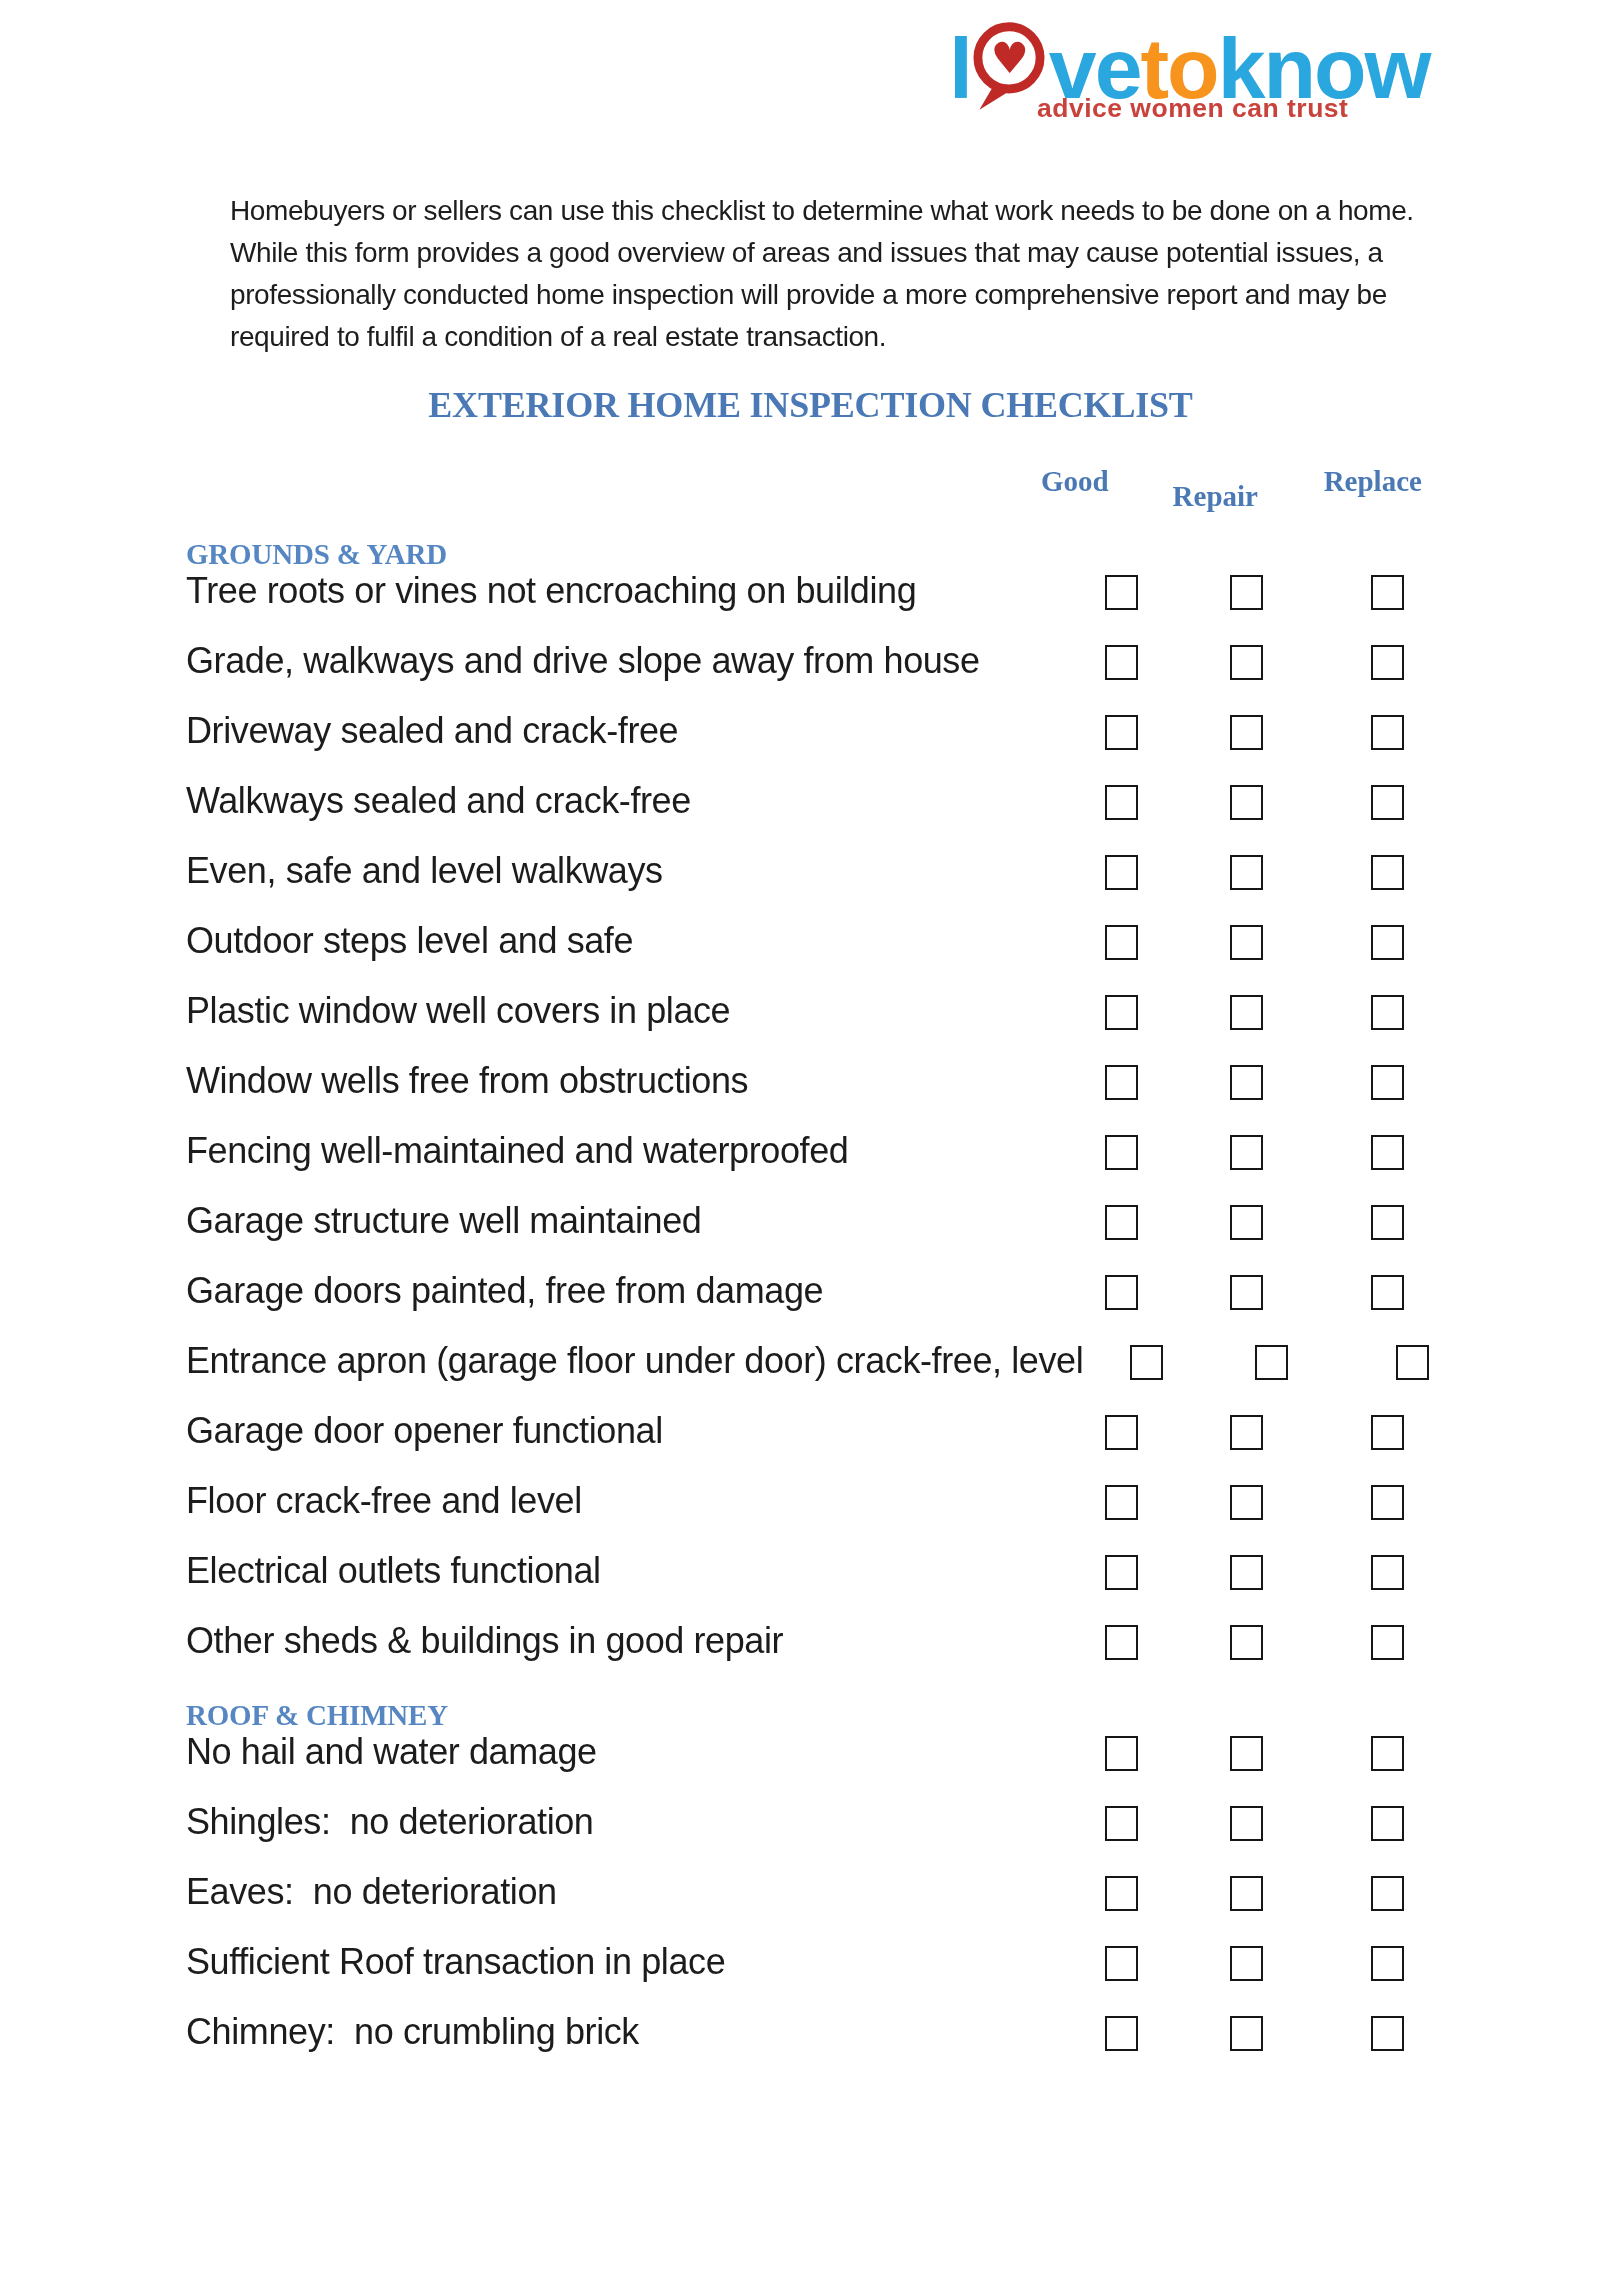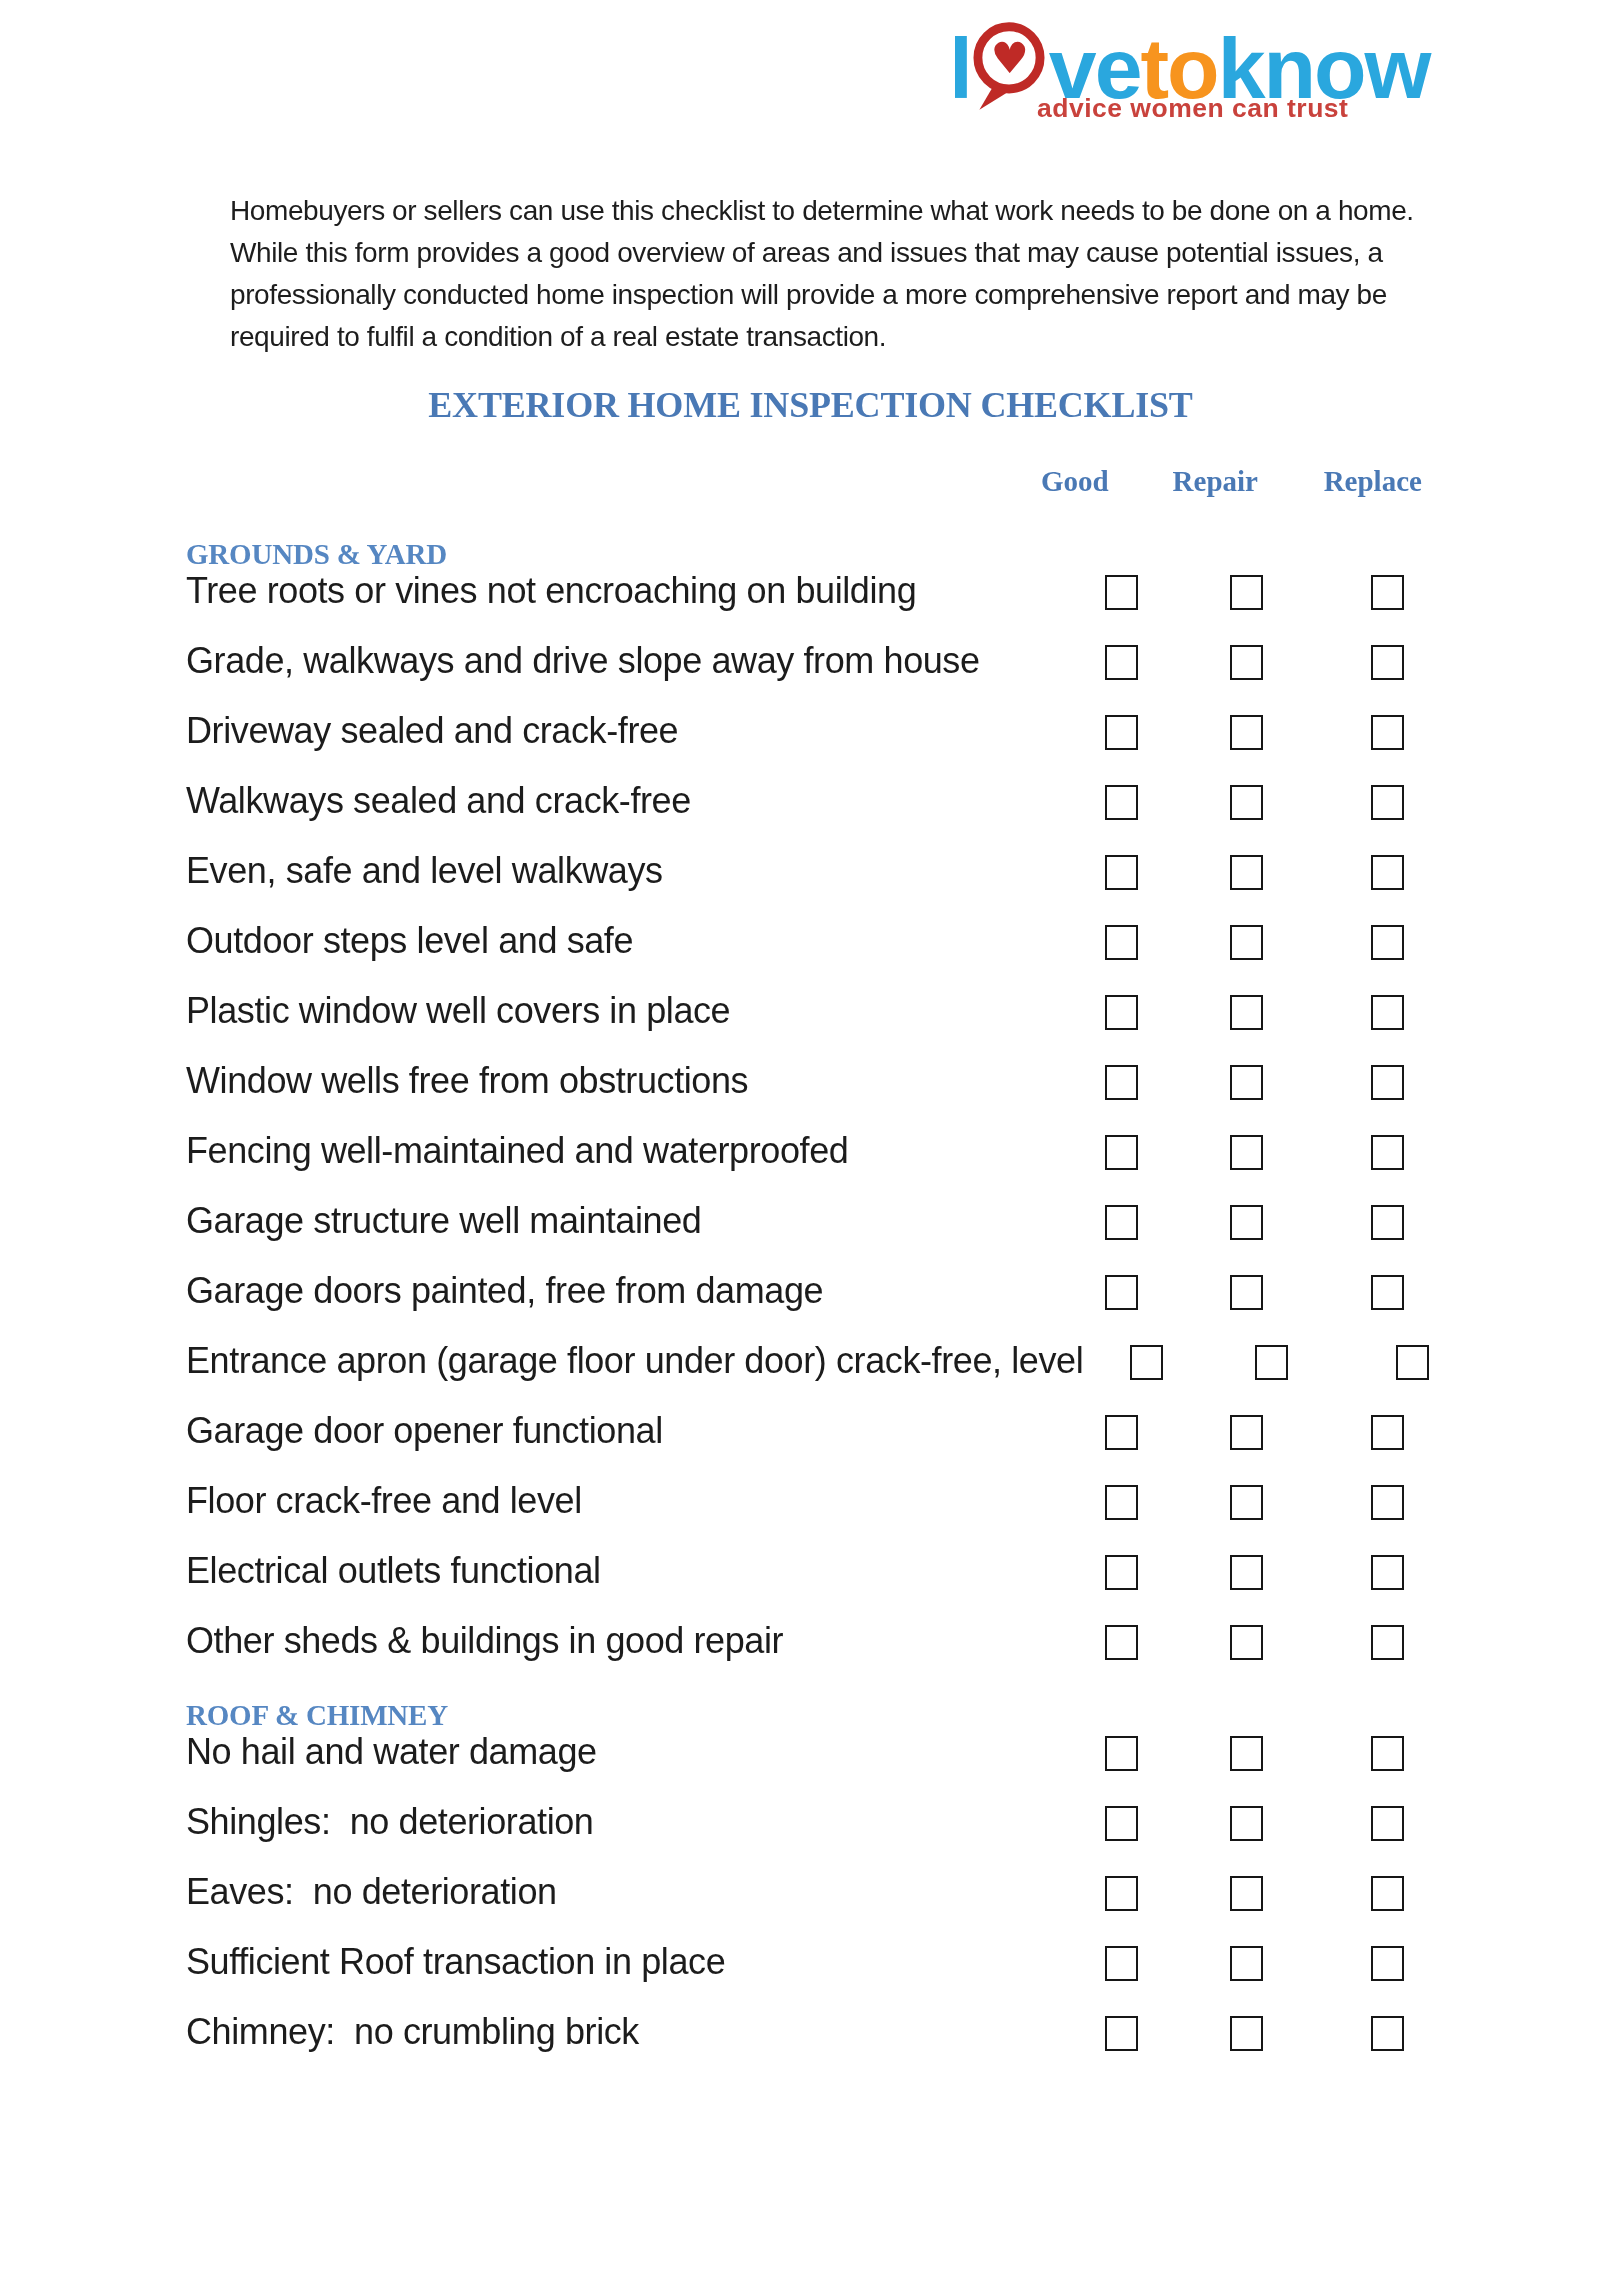--- a/index.html
+++ b/index.html
@@ -56,21 +56,21 @@
     <div class="line">While this form provides a good overview of areas and issues that may cause potential issues, a</div>
     <div class="line">professionally conducted home inspection will provide a more comprehensive report and may be</div>
     <div class="line">required to fulfil a condition of a real estate transaction.</div>
   </div>
 
   <div class="title" style="color: rgb(74, 121, 181);">EXTERIOR HOME INSPECTION CHECKLIST</div>
 
   <div class="cols-header grid">
     <div></div>
     <div class="col-label" style="color: rgb(74, 121, 181);">Good</div>
-    <div class="col-label" style="color: rgb(74, 121, 181);">Repair</div>
+    <div class="col-label" style="color: rgb(74, 121, 181); margin-top: 15px;">Repair</div>
     <div class="col-label" style="color: rgb(74, 121, 181);">Replace</div>
   </div>
 
   <div class="checklist">
     <div class="section">
       <div class="section-heading" style="color: rgb(86, 135, 194);">GROUNDS &amp; YARD</div>
       <div class="rows">
   <div class="row grid">
     <div class="item-label">Tree roots or vines not encroaching on building</div>
     <div class="cbcell">

